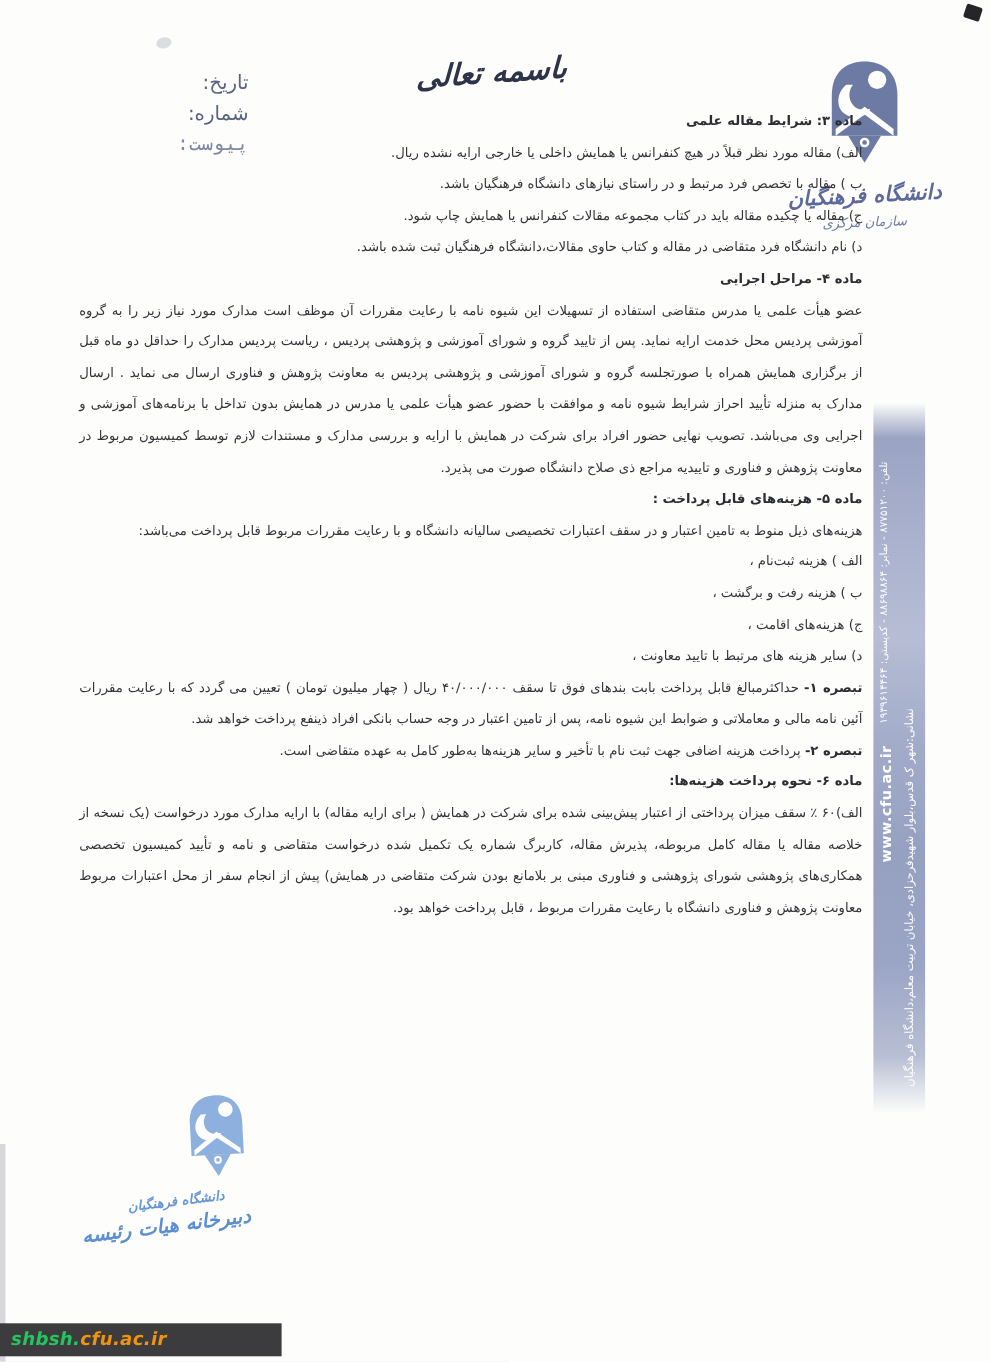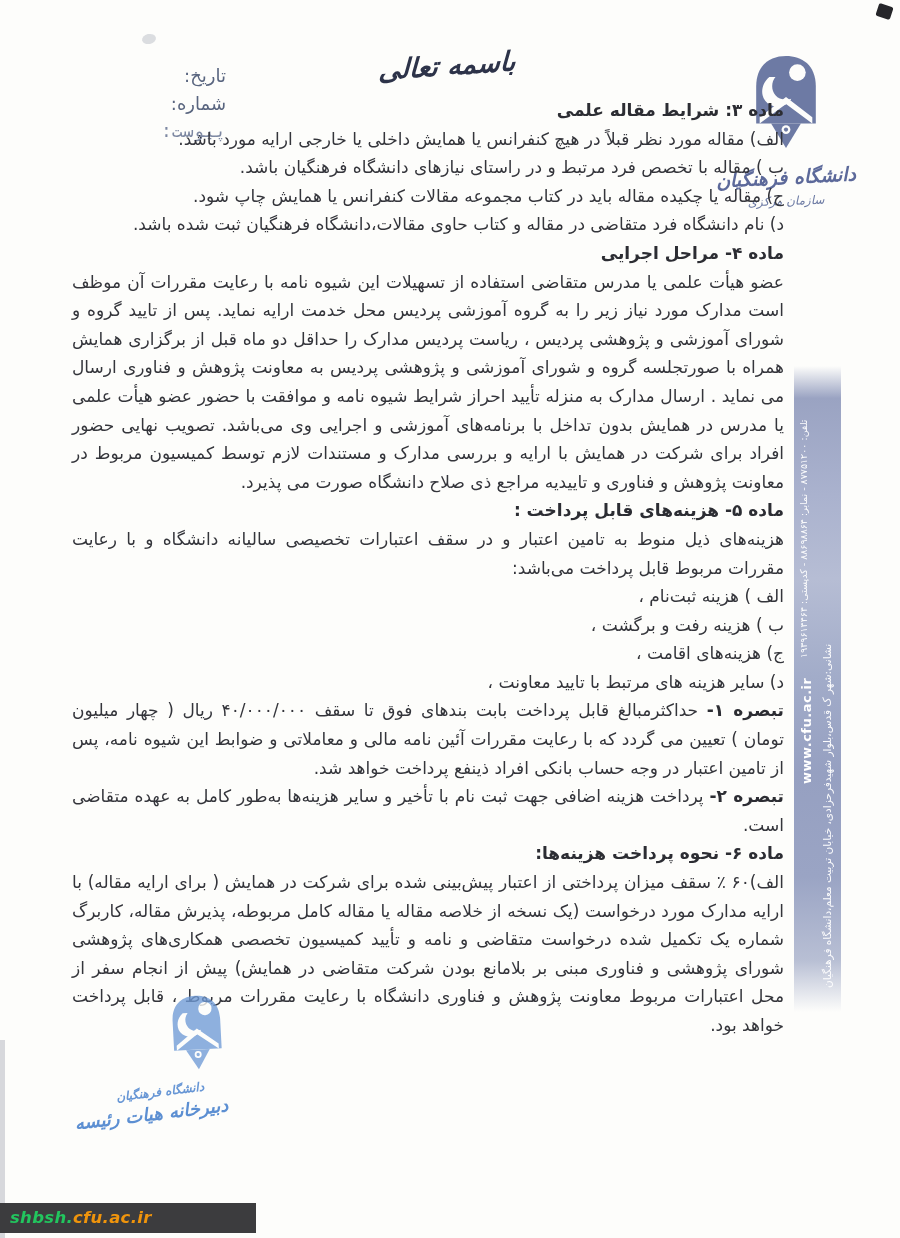--- a/index.html
+++ b/index.html
@@ -25,21 +25,21 @@
     font-size:27px;color:#2d3349;transform:rotate(-4deg) skewX(-6deg);letter-spacing:-1px;}
   
   .logo{position:absolute;left:698px;top:48px;width:176px;text-align:center;color:#5f6c99;}
   .logo svg{display:block;margin:0 auto;}
   .logo-title{margin-top:4px;font-family:"DejaVu Serif","Liberation Serif",serif;
     font-style:italic;font-weight:bold;font-size:19px;color:#5c699a;transform:rotate(-3deg);}
   .logo-sub{margin-top:6px;font-family:"DejaVu Serif","Liberation Serif",serif;
     font-style:italic;font-size:12px;color:#6d7ba4;transform:rotate(-2deg);}
   
   .body{position:absolute;left:72px;top:96px;width:712px;
-    font-size:17px;line-height:28.6px;color:#34353b;}
+    font-size:12px;line-height:28.6px;color:#34353b;}
   .blk{margin:0;}
   .blk.h{font-weight:bold;color:#2c2d33;}
   .blk.p{text-align:justify;text-align-last:right;}
   .blk.p b{font-weight:bold;color:#2c2d33;}
   
   .band{position:absolute;left:794px;top:366px;width:47px;height:646px;
     background:linear-gradient(180deg,
       rgba(168,176,203,0) 0%,
       #9aa3c2 5%,
       #aab2ce 20%,
@@ -97,21 +97,21 @@
       <path fill="#6d7aa4" d="M33,86 L67,86 L50,114 Z"></path>
       <circle fill="#fdfdfb" cx="50" cy="93" r="5"></circle>
       <circle fill="#6d7aa4" cx="50" cy="93" r="2.4"></circle>
     </svg>
     <div class="logo-title">دانشگاه فرهنگیان</div>
     <div class="logo-sub">سازمان مرکزی</div>
   </div>
 
   <div class="body">
       <div class="blk h">ماده ۳: شرایط مقاله علمی</div>
-      <div class="blk li">الف) مقاله مورد نظر قبلاً در هیچ کنفرانس یا همایش داخلی یا خارجی ارایه مورد باشد.</div>
+      <div class="blk li">الف) مقاله مورد نظر قبلاً در هیچ کنفرانس یا همایش داخلی یا خارجی ارایه نشده ریال.</div>
       <div class="blk li">ب ) مقاله  با تخصص فرد مرتبط و در راستای نیازهای دانشگاه فرهنگیان باشد.</div>
       <div class="blk li">ج) مقاله یا چکیده مقاله باید در کتاب مجموعه مقالات کنفرانس یا همایش چاپ شود.</div>
       <div class="blk li">د)  نام دانشگاه فرد متقاضی در مقاله و کتاب حاوی مقالات،دانشگاه فرهنگیان  ثبت شده باشد.</div>
       <div class="blk h">ماده ۴- مراحل اجرایی</div>
       <div class="blk p">عضو هیأت علمی یا مدرس متقاضی  استفاده از تسهیلات این شیوه نامه با رعایت مقررات آن موظف است مدارک مورد نیاز زیر را به گروه آموزشی پردیس محل خدمت ارایه نماید. پس از تایید گروه و شورای آموزشی و پژوهشی پردیس ، ریاست پردیس مدارک را حداقل دو  ماه قبل از برگزاری همایش همراه با صورتجلسه گروه و شورای آموزشی و پژوهشی پردیس به معاونت پژوهش و فناوری ارسال می نماید . ارسال مدارک به منزله تأیید احراز شرایط شیوه نامه  و موافقت با حضور عضو هیأت علمی یا مدرس در همایش بدون تداخل با برنامه‌های آموزشی و اجرایی وی می‌باشد. تصویب نهایی حضور افراد برای شرکت در همایش با ارایه و بررسی مدارک و مستندات لازم توسط کمیسیون مربوط در معاونت پژوهش و فناوری و تاییدیه مراجع ذی صلاح دانشگاه صورت می پذیرد.</div>
       <div class="blk h">ماده ۵- هزینه‌های قابل پرداخت :</div>
       <div class="blk p">هزینه‌های ذیل منوط به تامین اعتبار و در سقف اعتبارات تخصیصی سالیانه دانشگاه و با رعایت مقررات مربوط قابل پرداخت می‌باشد:</div>
       <div class="blk li">الف ) هزینه ثبت‌نام ،</div>
       <div class="blk li">ب ) هزینه رفت و برگشت ،</div>
       <div class="blk li">ج) هزینه‌های اقامت ،</div>

